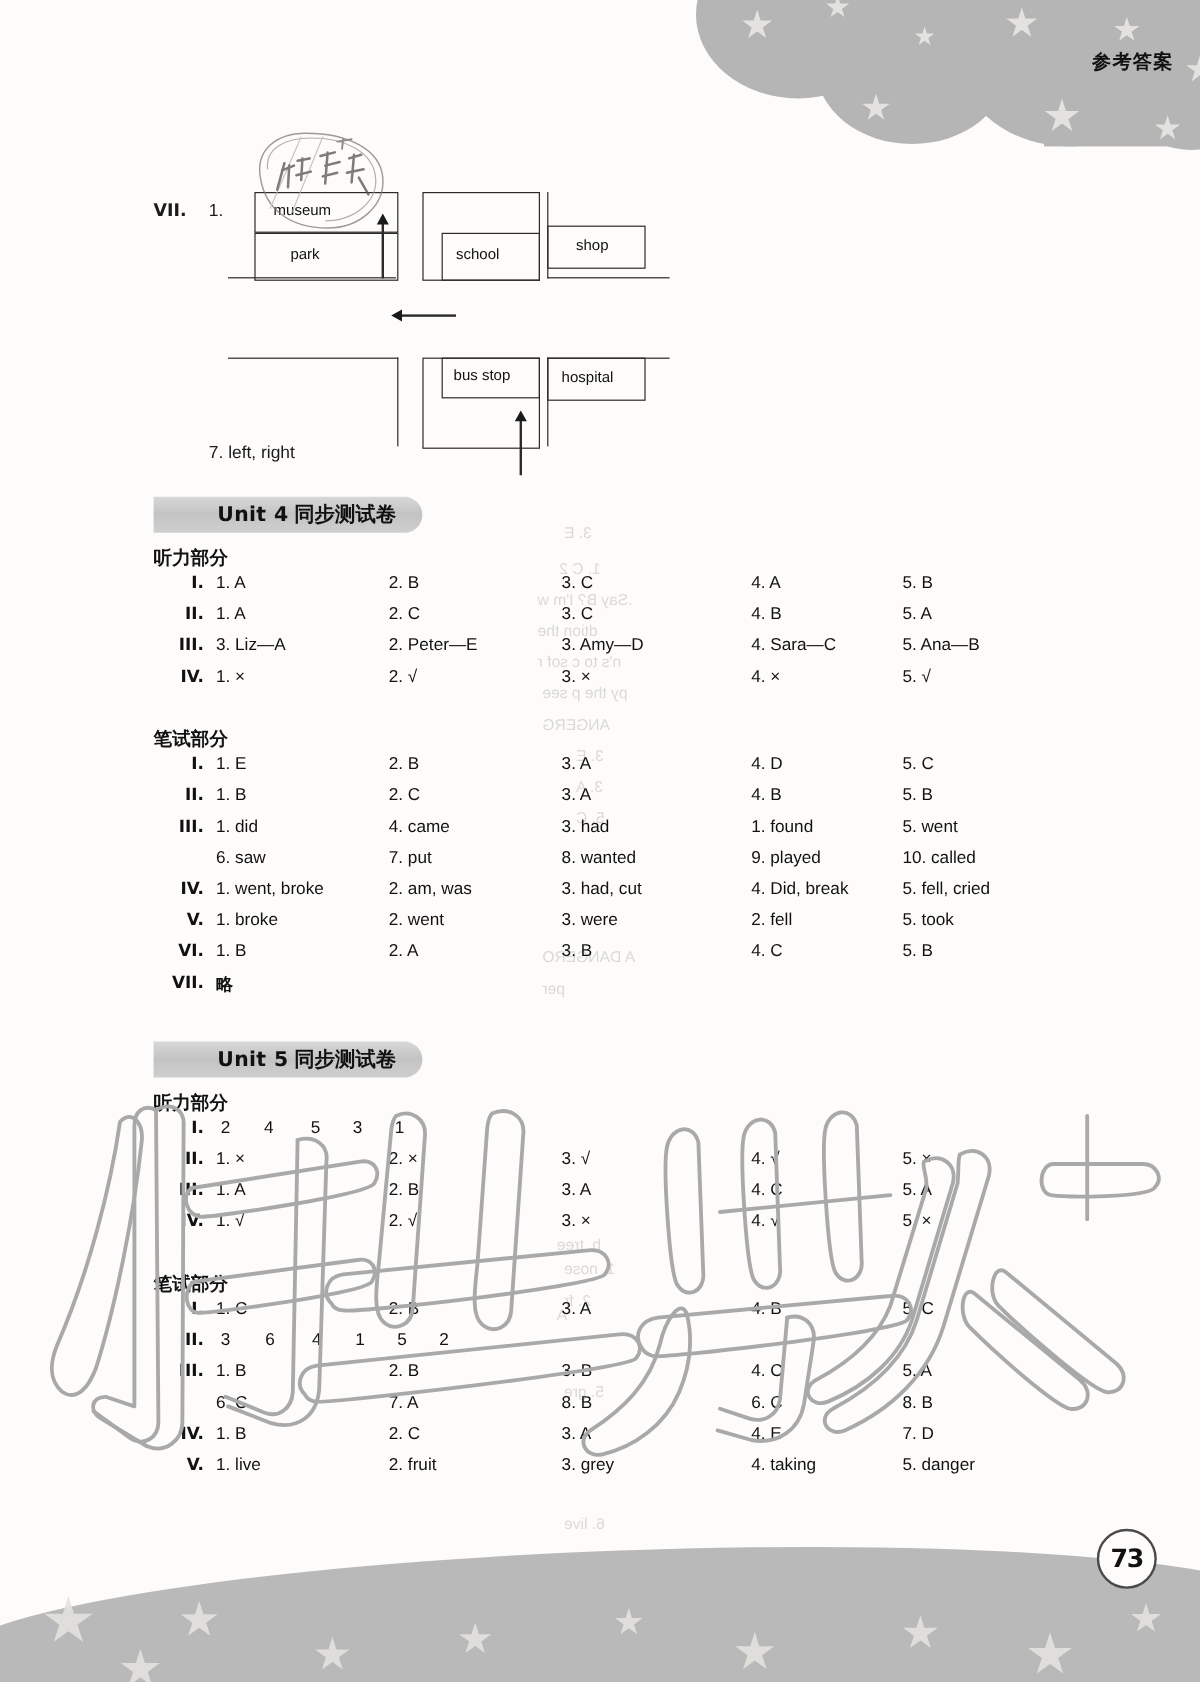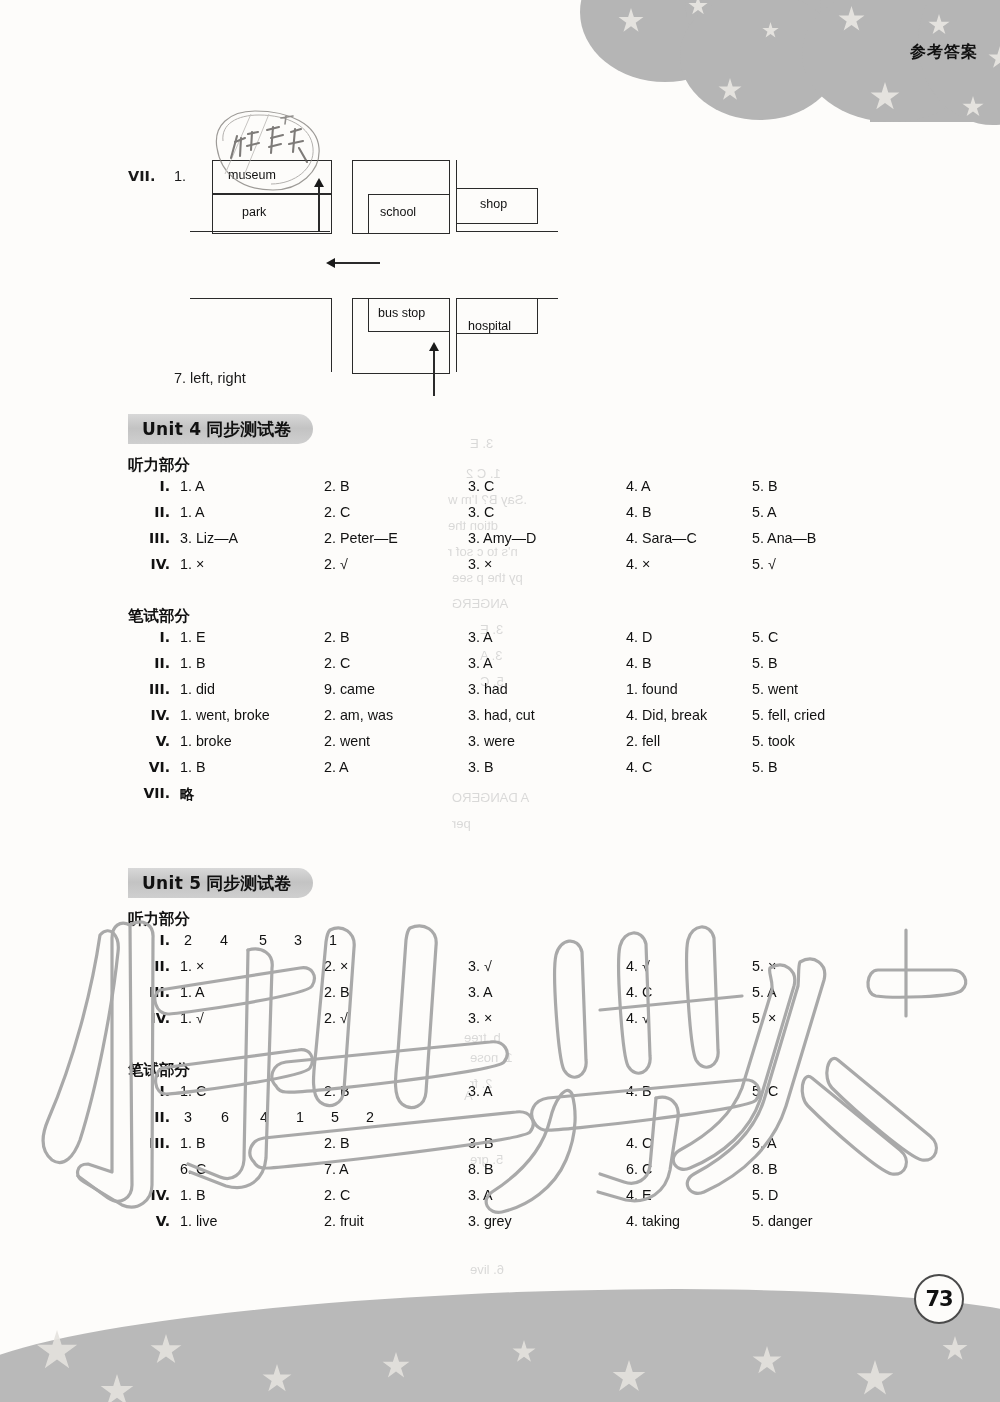--- a/index.html
+++ b/index.html
@@ -63,21 +63,21 @@
   .seal{position:absolute;left:79px;top:-4px;width:118px;height:88px;pointer-events:none;opacity:.75;}
 
   
   .unit-badge{
     position:relative;display:inline-block;
     height:30px;line-height:30px;padding:0 22px 0 14px;
     background:linear-gradient(180deg,#d8d8d8 0%,#c3c3c3 48%,#cfcfcf 100%);
     border-radius:0 16px 16px 0;
     font-size:17px;color:#111;white-space:nowrap;
   }
-  .unit-badge .en{font-family:"DejaVu Sans",sans-serif;font-weight:bold;letter-spacing:.3px;}
+  .unit-badge .en{font-family:"DejaVu Sans",sans-serif;font-weight:bold;letter-spacing:.3px;margin-left:39px;}
   .unit-badge .cn{font-family:"DejaVu Sans","Liberation Sans",sans-serif;font-weight:bold;}
 
   .part-title{font-size:15.5px;font-weight:bold;margin:11px 0 2px 0;
               font-family:"DejaVu Sans","Liberation Sans",sans-serif;color:#111;}
 
   .row{position:relative;height:26px;font-size:14.3px;color:#111;}
   .rn{position:absolute;left:0;width:42px;text-align:right;font-weight:bold;
       font-family:"DejaVu Sans",sans-serif;font-size:14px;}
   .cell{position:absolute;white-space:nowrap;}
   .c0{left:52px;} .c1{left:196px;} .c2{left:340px;} .c3{left:498px;} .c4{left:624px;}
@@ -147,21 +147,21 @@
     <div class="line" style="left:62px;top:186px;width:142px;height:1.3px;"></div>
     <div class="line" style="left:203px;top:186px;width:1.3px;height:74px;"></div>
 
     <div class="box" style="left:224px;top:186px;width:96px;height:74px;"></div>
     <div class="box" style="left:240px;top:186px;width:80px;height:32px;"></div>
     <div class="boxlabel" style="left:250px;top:194px;">bus stop</div>
 
     <div class="line" style="left:328px;top:186px;width:1.3px;height:74px;"></div>
     <div class="line" style="left:328px;top:186px;width:102px;height:1.3px;"></div>
     <div class="box" style="left:328px;top:186px;width:80px;height:34px;"></div>
-    <div class="boxlabel" style="left:340px;top:195px;margin-top:12px;">hospital</div>
+    <div class="boxlabel" style="left:340px;top:195px;">hospital</div>
 
     <div class="line" style="left:305px;top:238px;width:1.7px;height:46px;"></div>
     <div class="arrow-up" style="left:301px;top:230px;"></div>
 
     <div class="q2">7. left, right</div>
 
     <svg class="seal" viewBox="0 0 118 88">
       <path d="M10 40 C6 18 22 3 48 3 C82 3 110 16 112 40 C114 64 92 82 66 82 C34 82 14 66 10 40 Z" fill="none" stroke="#7d7a76" stroke-width="1.2"></path>
       <path d="M16 33 C14 16 30 7 52 7 C80 7 104 18 106 40 C108 60 88 76 64 76" fill="none" stroke="#9a9794" stroke-width="1"></path>
       <line x1="44" y1="6" x2="18" y2="66" stroke="#b4b1ae" stroke-width="1"></line>
@@ -263,24 +263,32 @@
         <span class="rn">II.</span>
         <span class="cell c0">1. B</span>
         <span class="cell c1">2. C</span>
         <span class="cell c2">3. A</span>
         <span class="cell c3">4. B</span>
         <span class="cell c4">5. B</span>
       </div>
       <div class="row">
         <span class="rn">III.</span>
         <span class="cell c0">1. did</span>
-        <span class="cell c1">9. came</span>
+        <span class="cell c1">4. came</span>
         <span class="cell c2">3. had</span>
         <span class="cell c3">1. found</span>
         <span class="cell c4">5. went</span>
+      </div>
+      <div class="row">
+        <span class="rn"></span>
+        <span class="cell c0">6. saw</span>
+        <span class="cell c1">7. put</span>
+        <span class="cell c2">8. wanted</span>
+        <span class="cell c3">9. played</span>
+        <span class="cell c4">10. called</span>
       </div>
       <div class="row">
         <span class="rn">IV.</span>
         <span class="cell c0">1. went, broke</span>
         <span class="cell c1">2. am, was</span>
         <span class="cell c2">3. had, cut</span>
         <span class="cell c3">4. Did, break</span>
         <span class="cell c4">5. fell, cried</span>
       </div>
       <div class="row">
@@ -381,21 +389,21 @@
         <span class="cell c2">8. B</span>
         <span class="cell c3">6. C</span>
         <span class="cell c4">8. B</span>
       </div>
       <div class="row">
         <span class="rn">IV.</span>
         <span class="cell c0">1. B</span>
         <span class="cell c1">2. C</span>
         <span class="cell c2">3. A</span>
         <span class="cell c3">4. E</span>
-        <span class="cell c4">5. D</span>
+        <span class="cell c4">7. D</span>
       </div>
       <div class="row">
         <span class="rn">V.</span>
         <span class="cell c0">1. live</span>
         <span class="cell c1">2. fruit</span>
         <span class="cell c2">3. grey</span>
         <span class="cell c3">4. taking</span>
         <span class="cell c4">5. danger</span>
       </div>
     </div>

